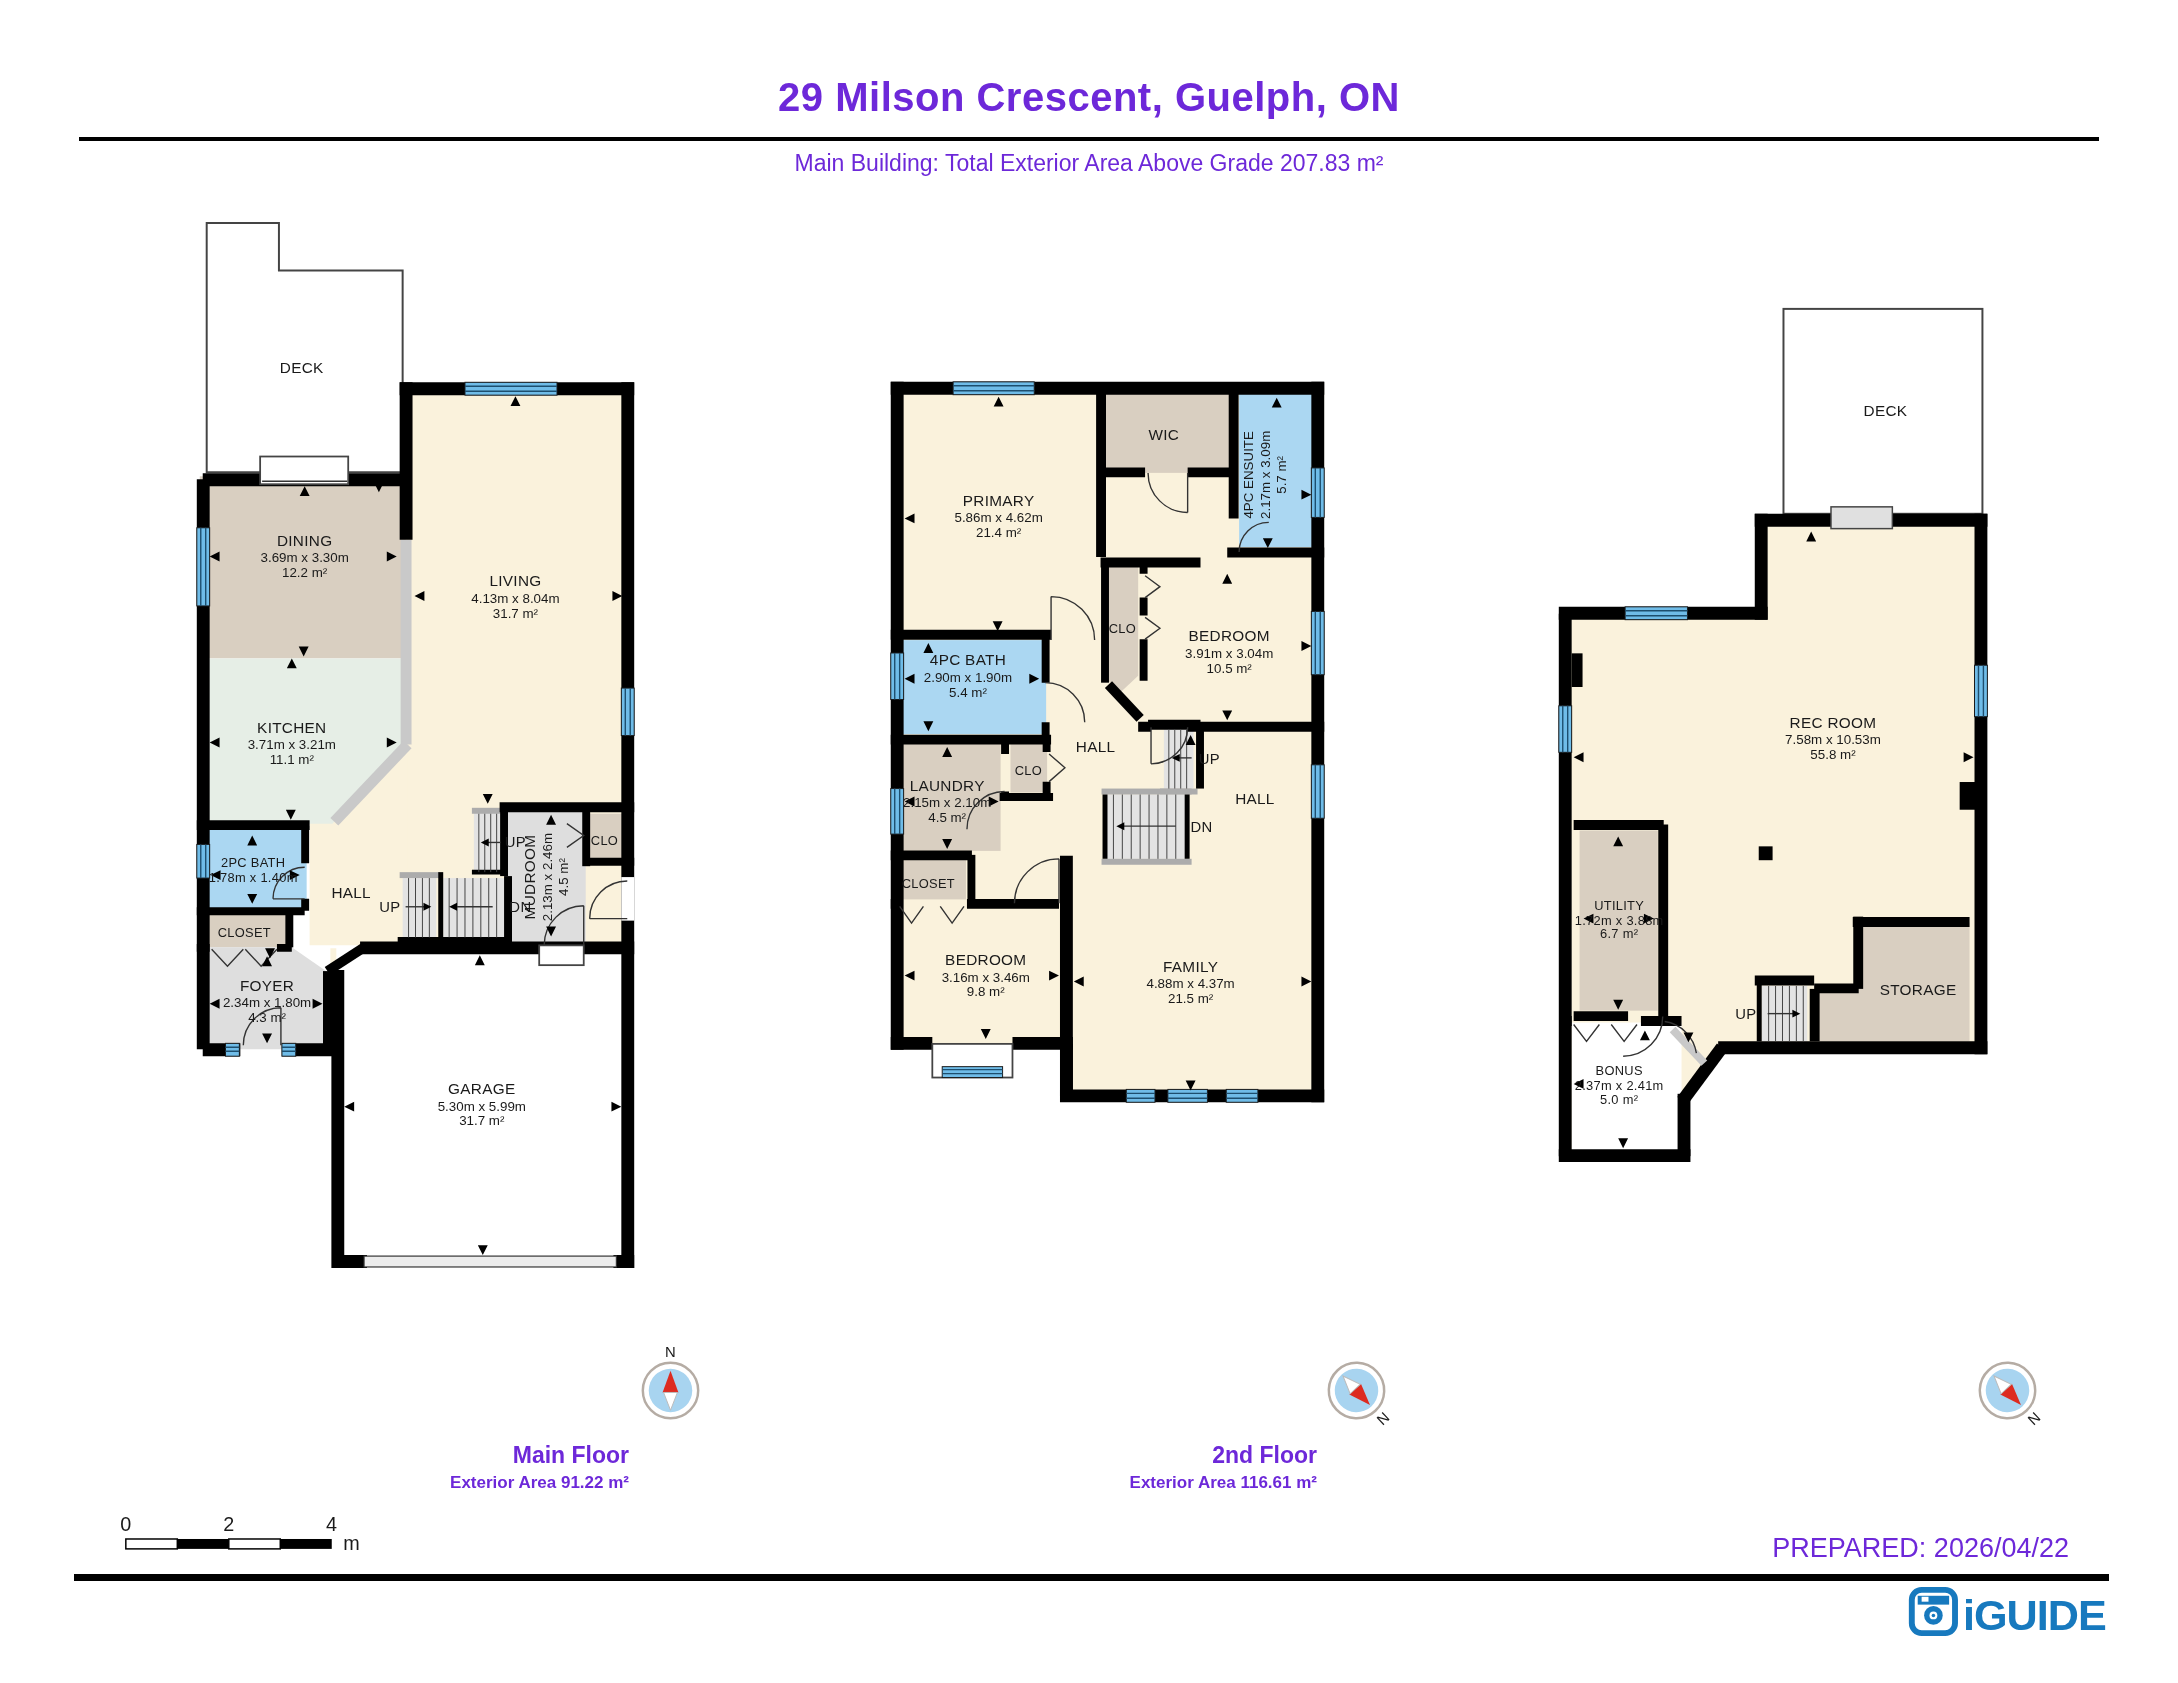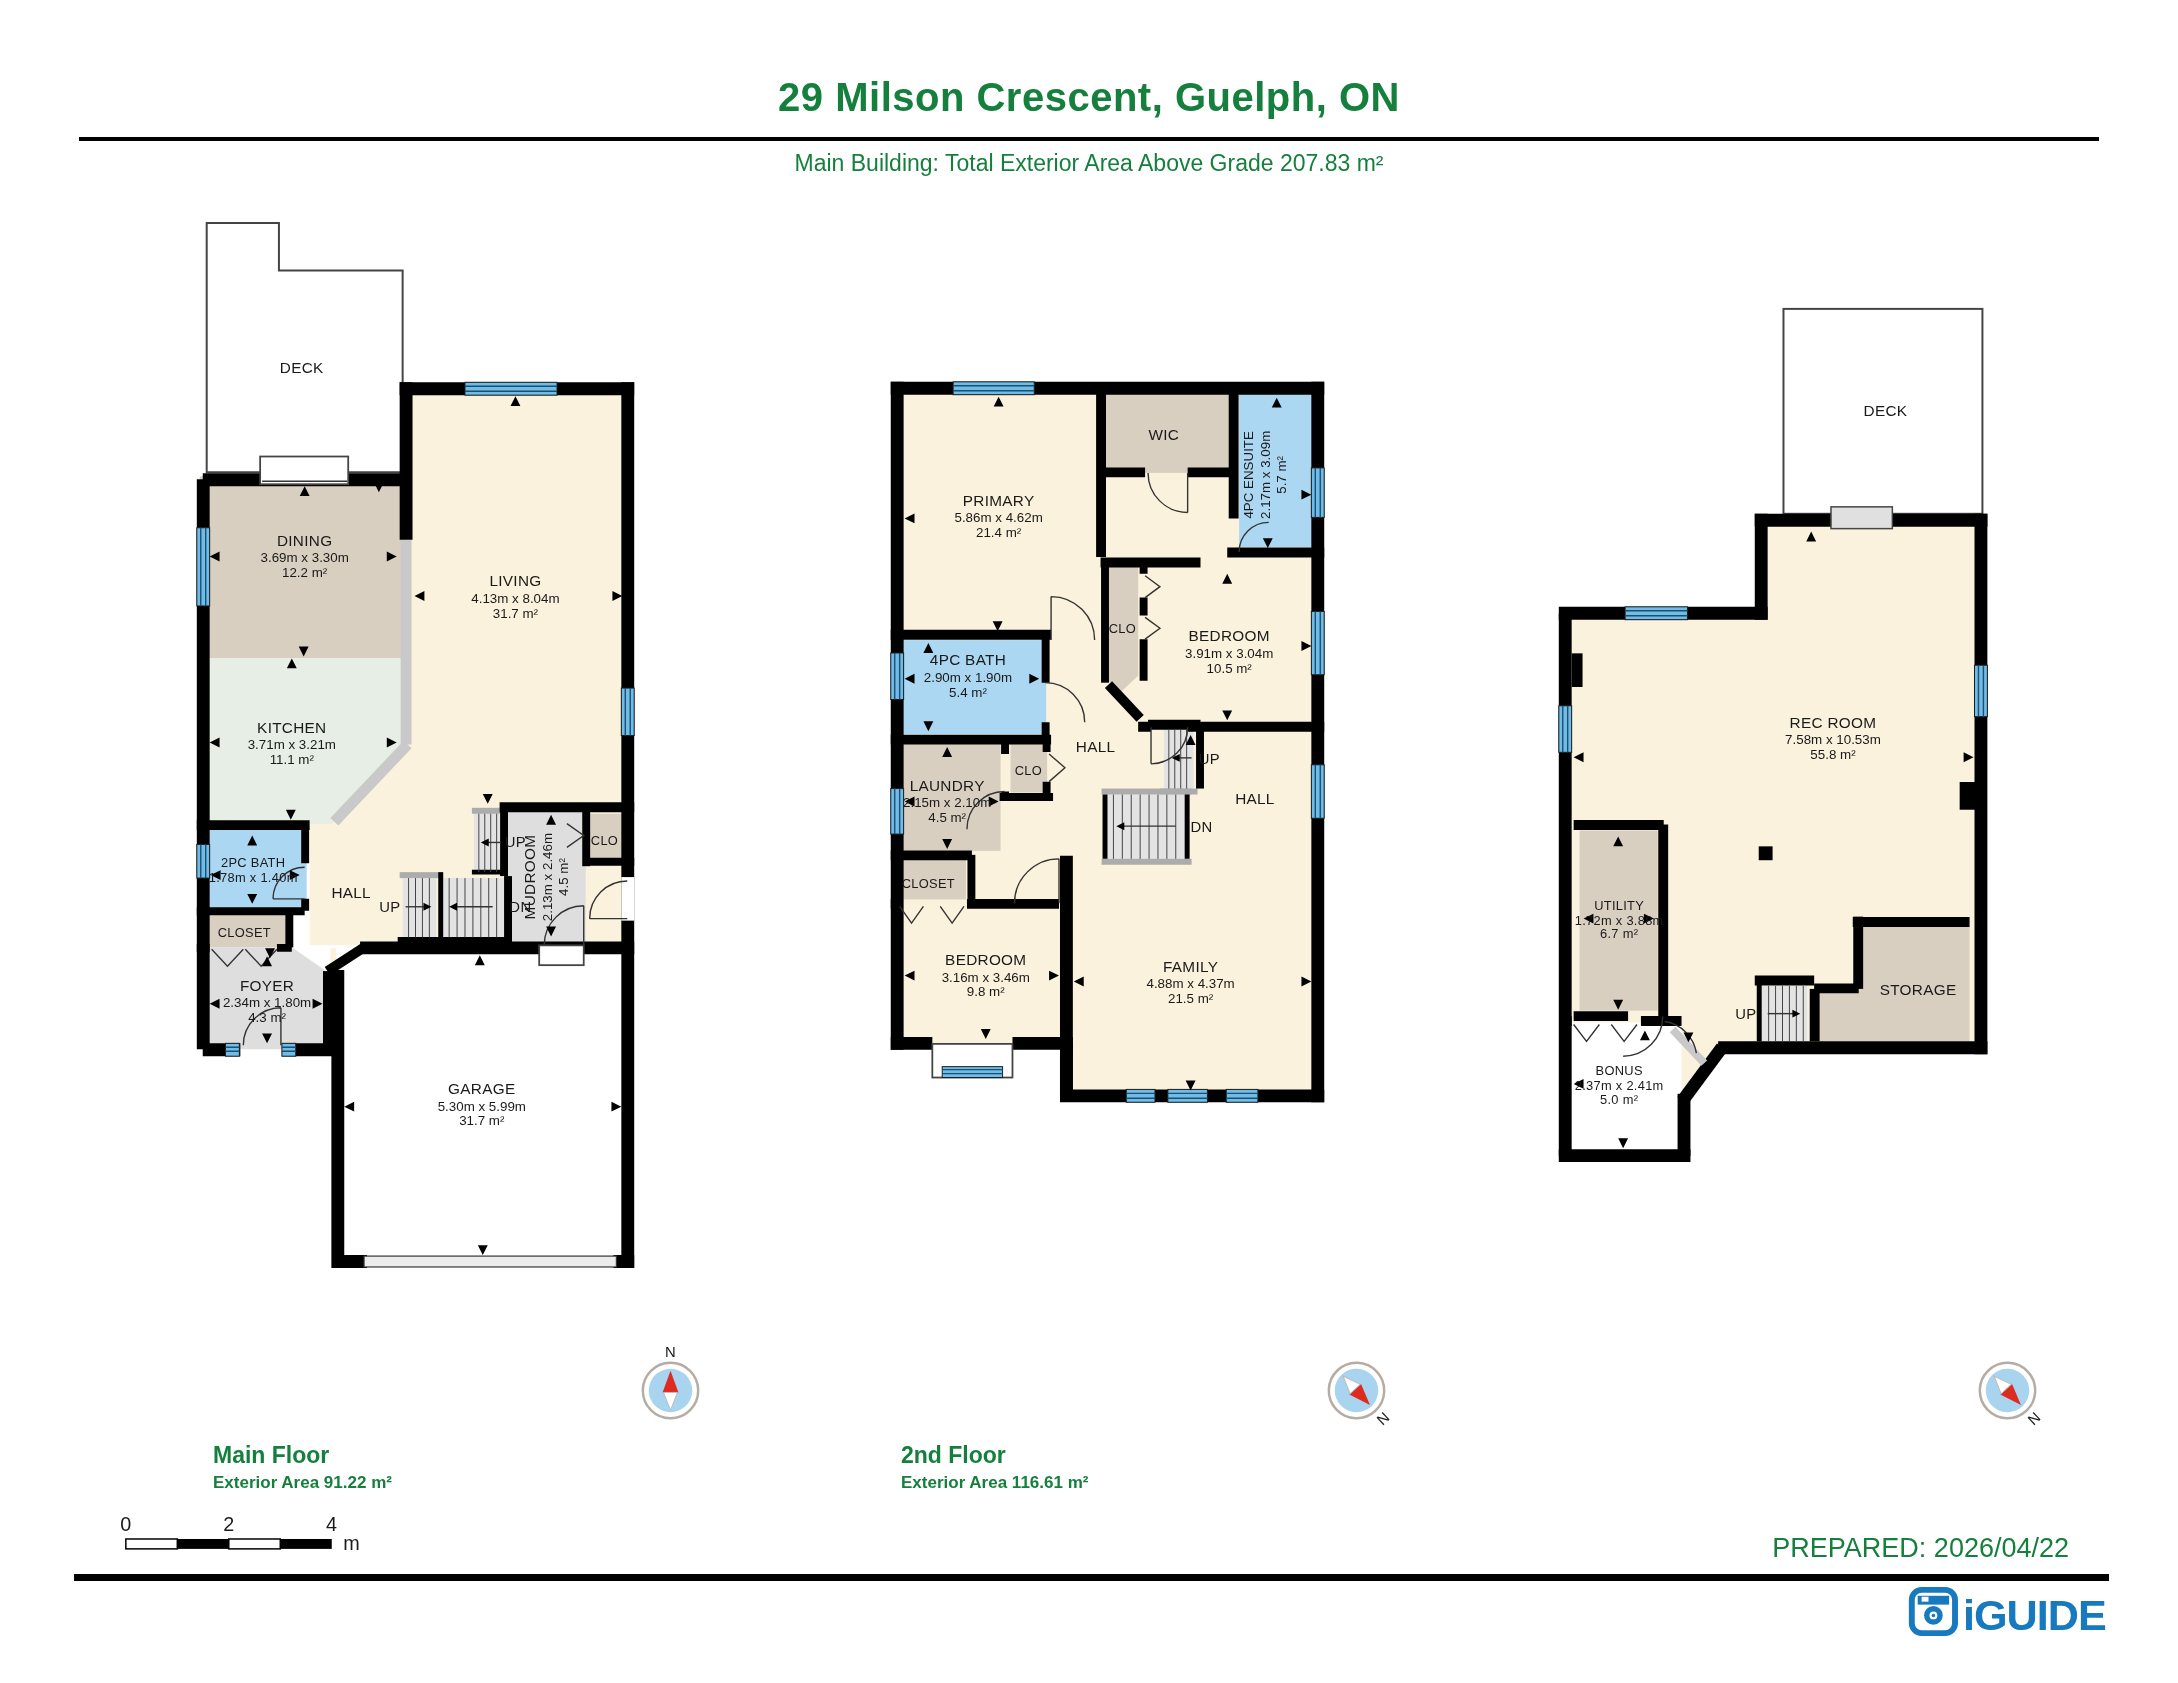--- a/index.html
+++ b/index.html
@@ -1,22 +1,22 @@
 <!DOCTYPE html>
 <html><head>
 <meta charset="utf-8">
 <style>
   html,body{margin:0;padding:0;background:#fff;}
   #page{position:relative;width:2178px;height:1683px;background:#fff;overflow:hidden;
-        font-family:"Liberation Sans",sans-serif;color:#15803d;}
+        font-family:"Liberation Sans",sans-serif;color:#6d28d9;}
   .abs{position:absolute;}
   #title{left:0;top:75px;width:2178px;text-align:center;font-size:40px;font-weight:bold;letter-spacing:0.5px;}
   #titlerule{left:79px;top:137px;width:2020px;height:4px;background:#000;}
   #subtitle{left:0;top:150px;width:2178px;text-align:center;font-size:23px;}
-  .caption{width:416px;text-align:left;}
+  .caption{width:416px;text-align:right;}
   .caption .cname{font-size:23px;font-weight:bold;line-height:28px;}
   .caption .carea{font-size:17px;line-height:27px;font-weight:bold;}
   #prepared{left:1564px;top:1533px;width:505px;text-align:right;font-size:27px;}
   #footbar{left:74px;top:1574px;width:2035px;height:7px;background:#000;}
   #disclaimer{left:84px;top:1602px;width:1683px;font-size:21px;}
   #logo{left:1907px;top:1584px;width:208px;height:55px;}
   #scalebar{left:109px;top:1513px;width:297px;height:50px;}
   
   svg text{font-family:"Liberation Sans",sans-serif;fill:#1a1a1a;text-anchor:middle;font-size:15.5px;letter-spacing:.3px;}
   svg text.dim{font-size:13.5px;letter-spacing:0;}

